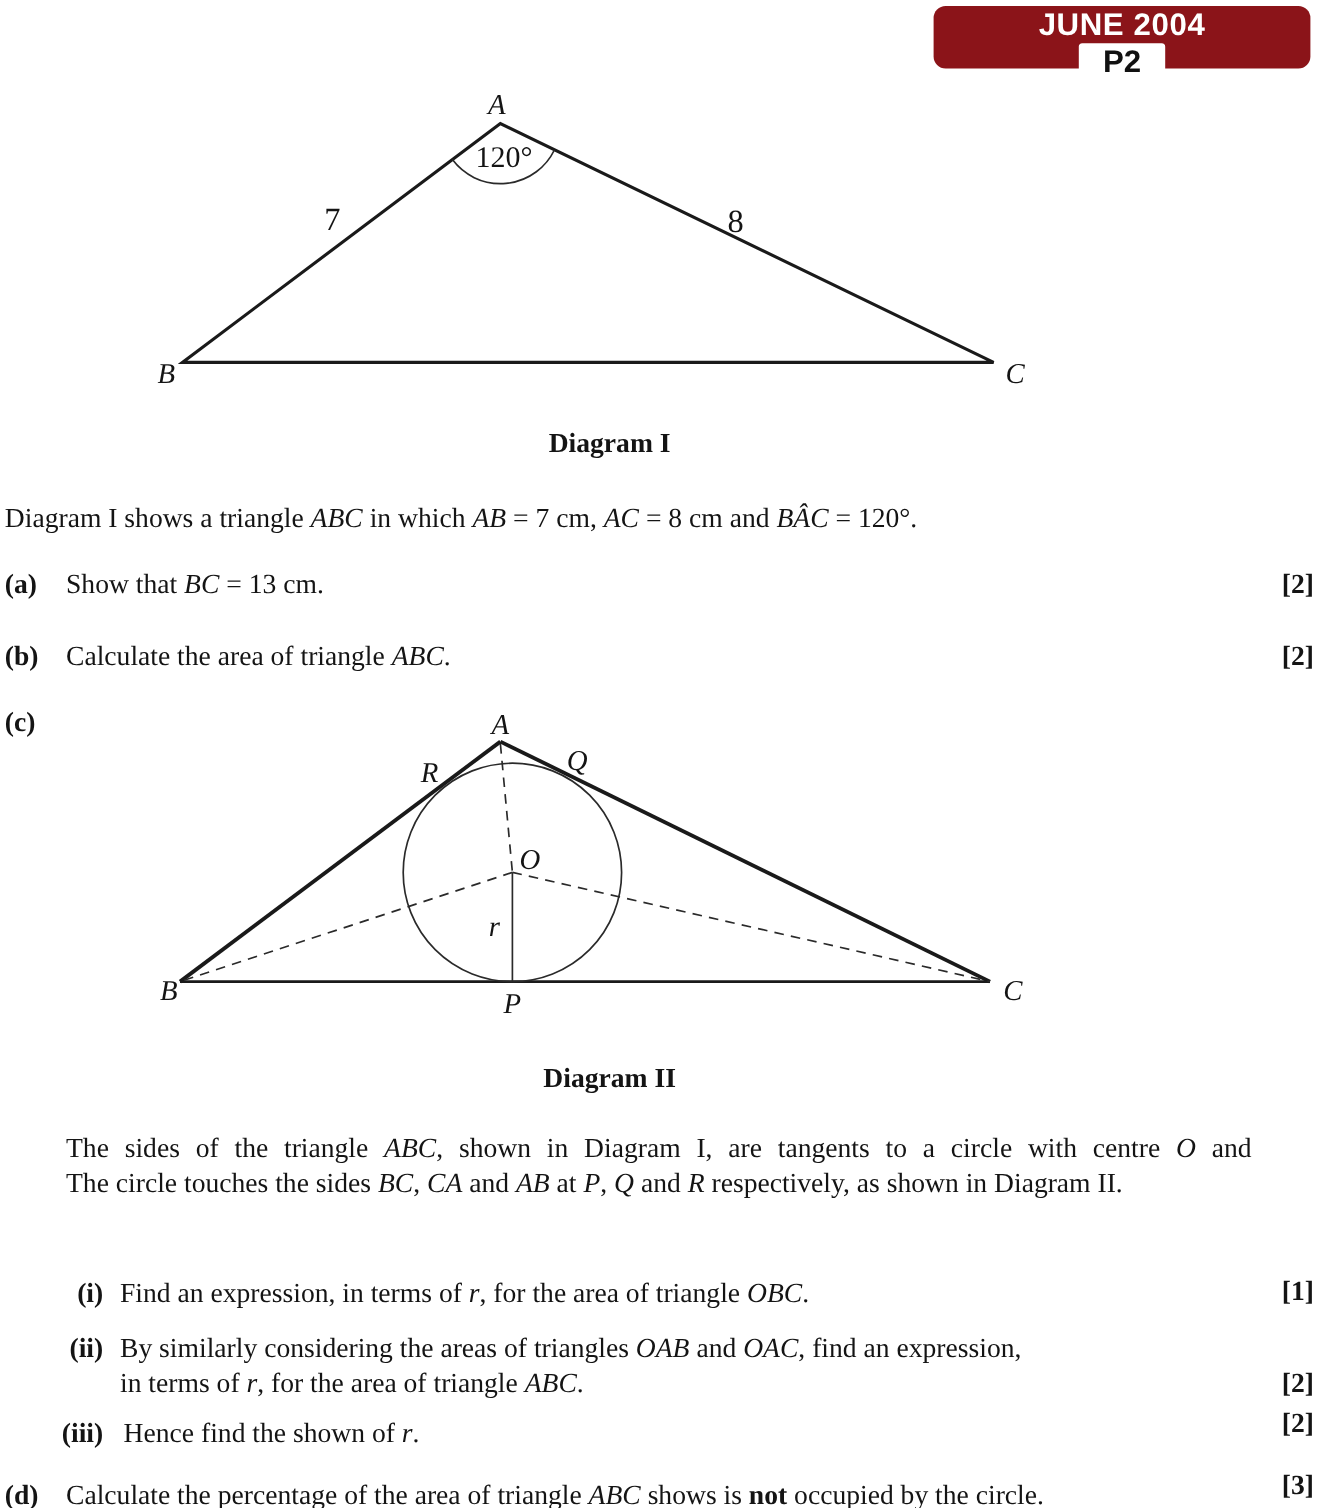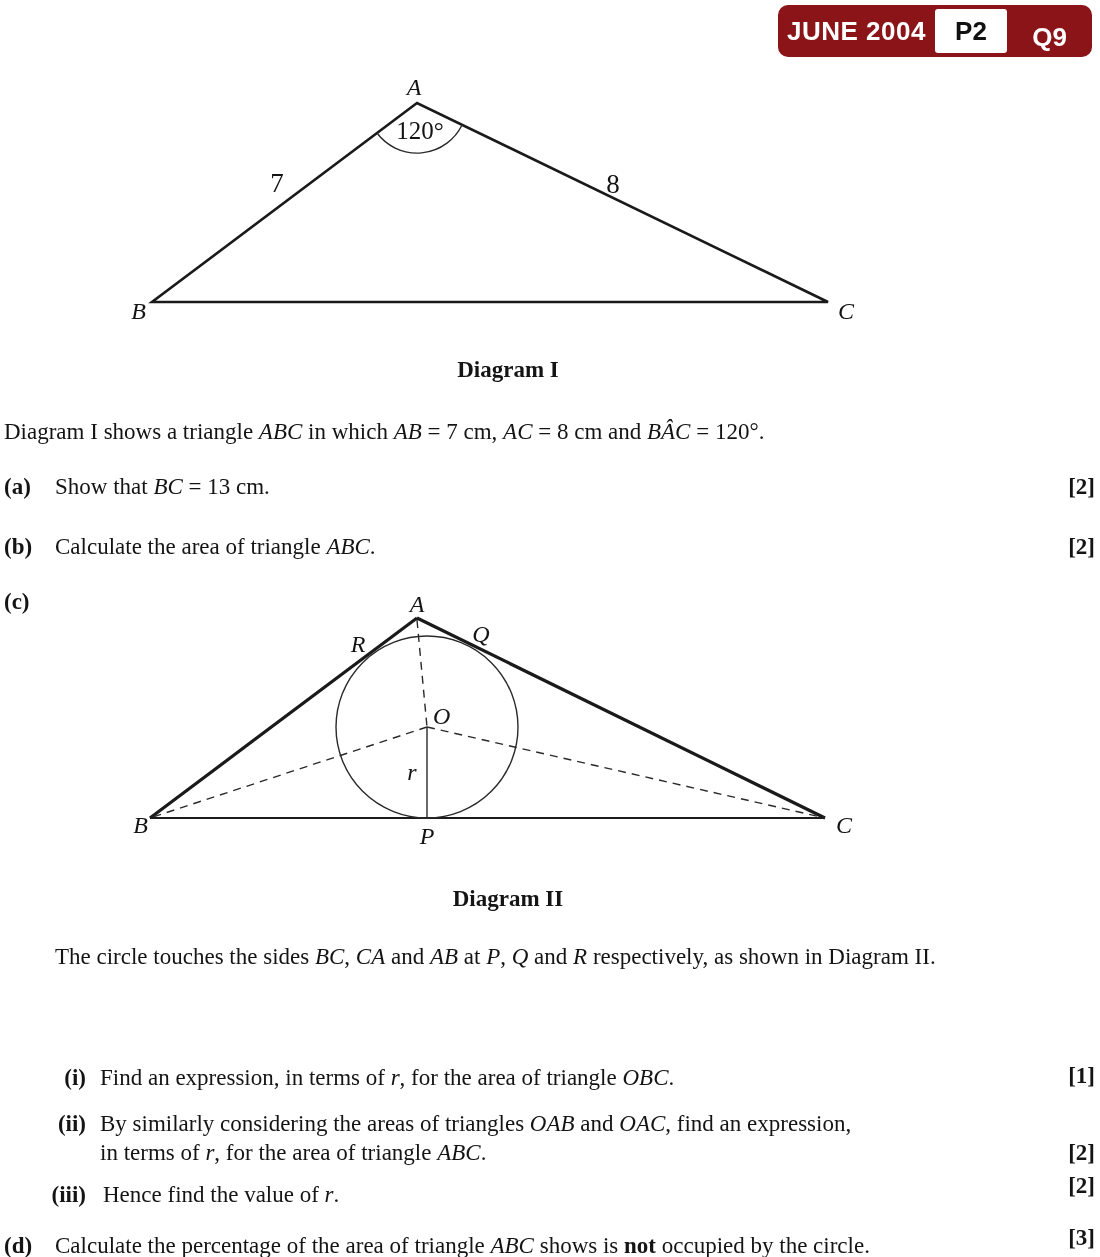--- a/index.html
+++ b/index.html
@@ -13,21 +13,21 @@
   }
 
   
   .badge {
     position:absolute; top:5px; left:778px;
     width:314px; height:52px;
     background:var(--badge-bg, #8B1419);
     border-radius:10px;
     display:flex; align-items:center;
     font-family:"Liberation Sans", sans-serif;
-    font-weight:bold; font-size:26px; color:#ffffff;
+    font-weight:bold; font-size:26px; color:#ffffff;flex-direction:column;
   }
   .badge-session { flex:1; text-align:center; letter-spacing:0.5px; }
   .badge-paper {
     width:72px; height:44px; margin:0 0;
     background:#ffffff; color:#111111; border-radius:3px;
     display:flex; align-items:center; justify-content:center;
   }
   .badge-question { width:85px; text-align:center;margin-top:12px; }
 
   
@@ -117,39 +117,40 @@
   <span class="plabel" style="left:4px;">(b)</span>
   <span class="ptext" style="left:55px;"><span>Calculate the area of triangle </span><span style="font-style: italic;">ABC</span><span>.</span></span>
   <span class="marks" style="top:0;">[2]</span>
 </div>
 
 <div class="row" style="top:588px;">
   <span class="plabel" style="left:4px;">(c)</span>
 </div>
 
 <div class="circle-para">
+  <span class="jline"><span>The sides of the triangle </span><span style="font-style: italic;">ABC</span><span>, shown in Diagram I, are tangents to a circle with centre </span><span style="font-style: italic;">O</span><span> and</span></span>
   <span class="nline"><span>The circle touches the sides </span><span style="font-style: italic;">BC</span><span>, </span><span style="font-style: italic;">CA</span><span> and </span><span style="font-style: italic;">AB</span><span> at </span><span style="font-style: italic;">P</span><span>, </span><span style="font-style: italic;">Q</span><span> and </span><span style="font-style: italic;">R</span><span> respectively, as shown in Diagram II.</span></span>
 </div>
 
 <div class="row" style="top:1064px;">
   <span class="plabel" style="left:30px; width:56px; text-align:right;">(i)</span>
   <span class="ptext" style="left:100px;"><span>Find an expression, in terms of </span><span style="font-style: italic;">r</span><span>, for the area of triangle </span><span style="font-style: italic;">OBC</span><span>.</span></span>
   <span class="marks" style="top:-2px;">[1]</span>
 </div>
 
 <div class="row" style="top:1110px;">
   <span class="plabel" style="left:30px; width:56px; text-align:right;">(ii)</span>
   <span class="ptext" style="left:100px; top:0;"><span>By similarly considering the areas of triangles </span><span style="font-style: italic;">OAB</span><span> and </span><span style="font-style: italic;">OAC</span><span>, find an expression,</span></span>
   <span class="ptext" style="left:100px; top:29px;"><span>in terms of </span><span style="font-style: italic;">r</span><span>, for the area of triangle </span><span style="font-style: italic;">ABC</span><span>.</span></span>
   <span class="marks" style="top:29px;">[2]</span>
 </div>
 
 <div class="row" style="top:1181px;">
   <span class="plabel" style="left:30px; width:56px; text-align:right;">(iii)</span>
-  <span class="ptext" style="left:103px;"><span>Hence find the value of </span><span style="font-style: italic;">r</span><span>.</span></span>
+  <span class="ptext" style="left:103px;"><span>Hence find the shown of </span><span style="font-style: italic;">r</span><span>.</span></span>
   <span class="marks" style="top:-9px;">[2]</span>
 </div>
 
 <div class="row" style="top:1232px;">
   <span class="plabel" style="left:4px;">(d)</span>
   <span class="ptext" style="left:55px;"><span>Calculate the percentage of the area of triangle </span><span style="font-style: italic;">ABC</span><span> shows is </span><span style="font-weight: bold; text-align: right;">not</span><span> occupied by the circle.</span></span>
   <span class="marks" style="top:-8px;">[3]</span>
 </div>
 
 </body></html>

